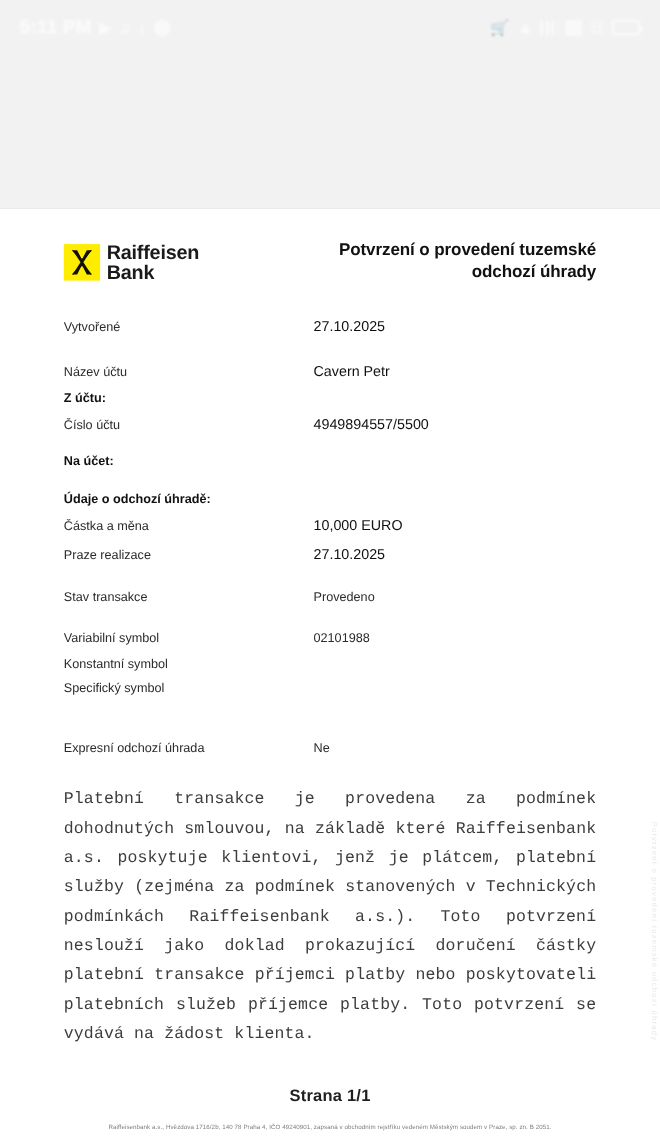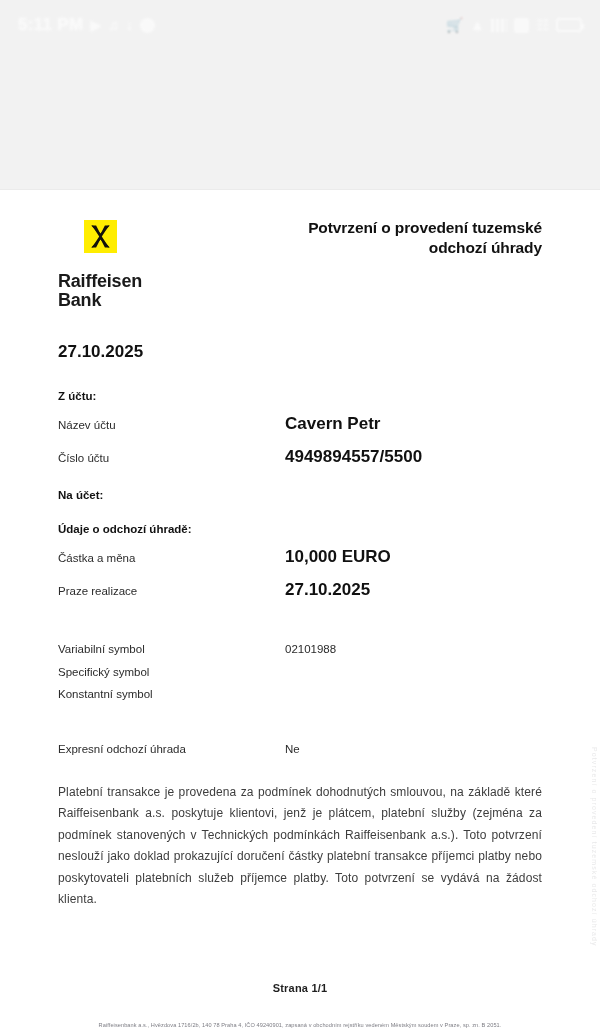--- a/index.html
+++ b/index.html
@@ -85,21 +85,21 @@
     background: #ffffff;
     padding: 28px 58px 0 58px;
   }
 
   .doc-head {
     display: flex;
     align-items: flex-start;
     justify-content: space-between;
     gap: 18px;
   }
-  .brand { display: flex; align-items: center; gap: 19px; padding-top: 2px; flex-direction: column; }
+  .brand { display: flex; align-items: center; gap: 6px; padding-top: 2px; }
   .brand-mark {
     width: 33px; height: 33px;
     background: #ffed00;
     position: relative;
     flex: 0 0 auto;
   }
   .brand-name {
     font-size: 18px;
     font-weight: 700;
     line-height: 1.04;
@@ -129,32 +129,33 @@
     font-size: 11.5px;
     color: #2b2b2b;
     line-height: 1.95;
   }
   .row .v {
     font-size: 11.5px;
     color: #2b2b2b;
     line-height: 1.95;
   }
   .row.hdr .k { font-weight: 700; color: #111; }
-  .row .v.b { font-weight: 700; color: #111; font-size: 17px; }
+  .row .v.b { font-weight: 400; color: #111; font-size: 13px; }
   .gap-s { height: 11px; }
   .gap-m { height: 16px; }
 
   
   .disclaimer {
     margin-top: 22px;
-    font-size: 12px;
+    font-size: 15px;
     line-height: 1.78;
     color: #3d3d3d;
     text-align: justify;
     letter-spacing: .12px;
+    font-family: Liberation Mono, monospace;
   }
 
   
   .side-stamp {
     position: absolute;
     right: 2px;
     bottom: 88px;
     writing-mode: vertical-rl;
     font-size: 7px;
     letter-spacing: 1.1px;
@@ -165,24 +166,24 @@
 
   
   .page-footer {
     position: absolute;
     left: 0; right: 0;
     bottom: 0;
     padding: 0 18px 6px 18px;
     text-align: center;
   }
   .page-num {
-    font-size: 11px;
+    font-size: 15px;
     font-weight: 700;
     color: #1f1f1f;
-    margin-bottom: 28px;
+    margin-bottom: 17px;
     letter-spacing: .2px;
   }
   .footer-legal {
     font-size: 5.6px;
     color: #7d7d84;
     letter-spacing: .08px;
     white-space: nowrap;
     line-height: 1.2;
   }
 </style>
@@ -227,34 +228,35 @@
         <div>Raiffeisen</div>
         <div>Bank</div>
       </div>
     </div>
     <div class="doc-title">Potvrzení o provedení tuzemské odchozí úhrady</div>
   </div>
 
   <div class="rows">
 
     <div class="row">
+      <div class="k">Vytvořené</div>
       <div class="v b">27.10.2025</div>
     </div>
 
     <div class="gap-m"></div>
 
+    <div class="row">
+      <div class="k">Název účtu</div>
+      <div class="v b">Cavern Petr</div>
+    </div>
     <div class="row hdr">
       <div class="k">Z účtu:</div>
       <div class="v"></div>
     </div>
     <div class="row">
-      <div class="k">Název účtu</div>
-      <div class="v b">Cavern Petr</div>
-    </div>
-    <div class="row">
       <div class="k">Číslo účtu</div>
       <div class="v b">4949894557/5500</div>
     </div>
 
     <div class="gap-s"></div>
 
     <div class="row hdr">
       <div class="k">Na účet:</div>
       <div class="v"></div>
     </div>
@@ -269,33 +271,37 @@
       <div class="k">Částka a měna</div>
       <div class="v b">10,000 EURO</div>
     </div>
     <div class="row">
       <div class="k">Praze realizace</div>
       <div class="v b">27.10.2025</div>
     </div>
 
     <div class="gap-m"></div>
 
+    <div class="row">
+      <div class="k">Stav transakce</div>
+      <div class="v">Provedeno</div>
+    </div>
 
     <div class="gap-m"></div>
 
     <div class="row">
       <div class="k">Variabilní symbol</div>
       <div class="v">02101988</div>
     </div>
     <div class="row">
+      <div class="k">Konstantní symbol</div>
+      <div class="v"></div>
+    </div>
+    <div class="row">
       <div class="k">Specifický symbol</div>
-      <div class="v"></div>
-    </div>
-    <div class="row">
-      <div class="k">Konstantní symbol</div>
       <div class="v"></div>
     </div>
 
     <div class="gap-m"></div>
 
 
     <div class="gap-m"></div>
 
     <div class="row">
       <div class="k">Expresní odchozí úhrada</div>

